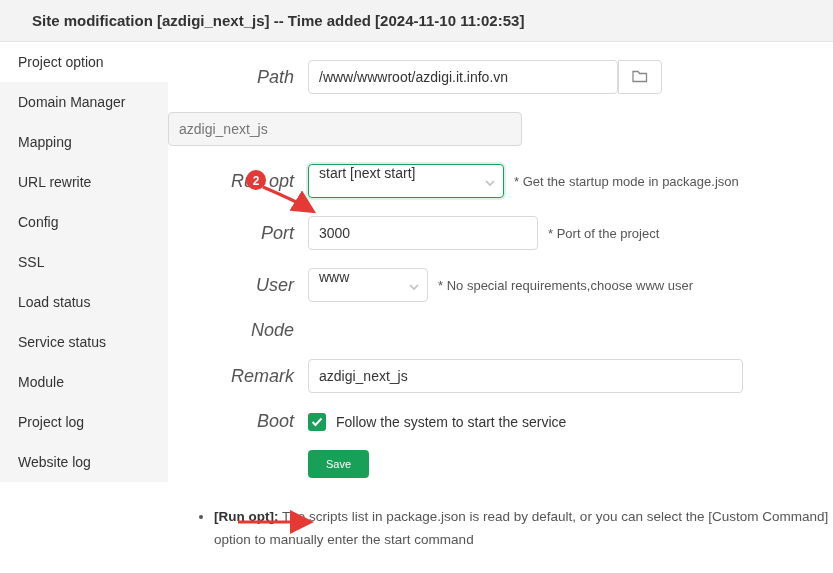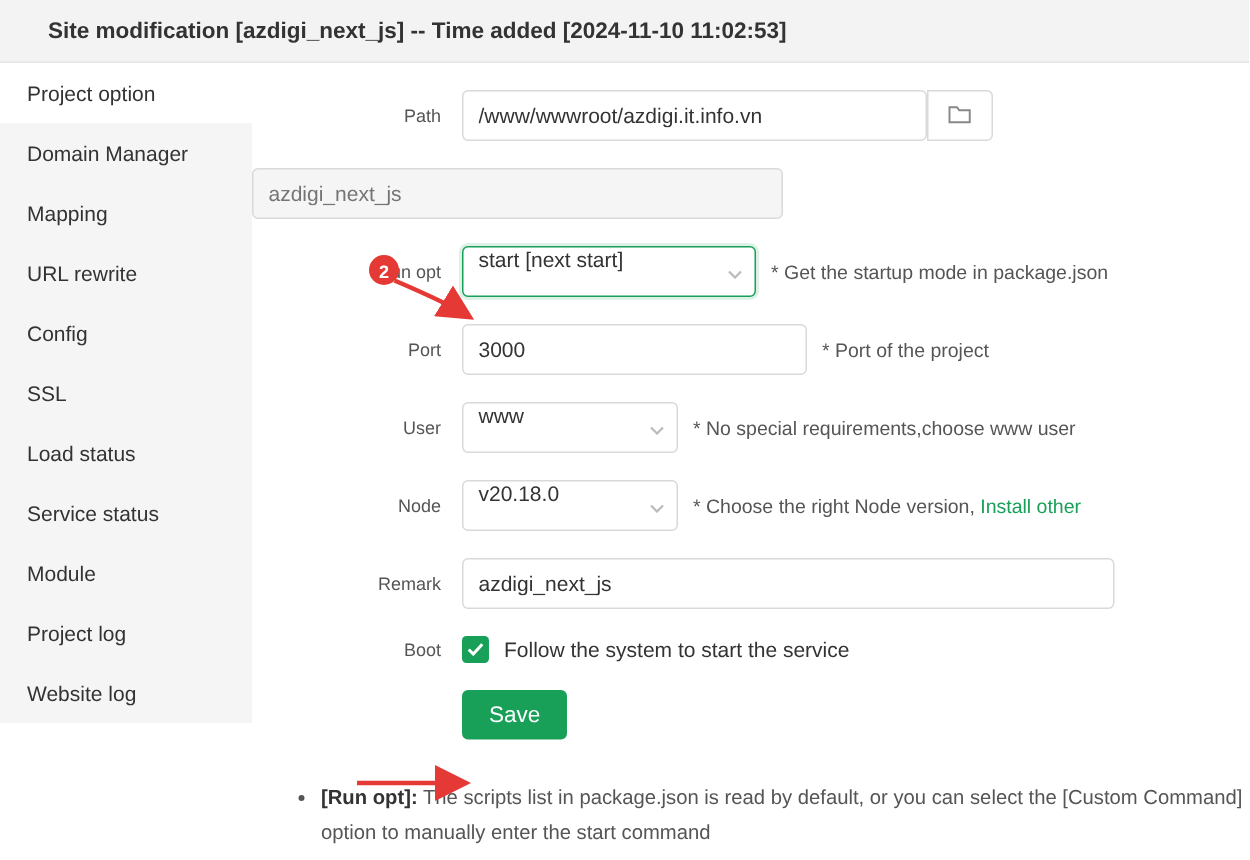--- a/index.html
+++ b/index.html
@@ -5,36 +5,36 @@
   * { box-sizing: border-box; margin: 0; padding: 0; }
   body { font-family: -apple-system, BlinkMacSystemFont, "Segoe UI", Arial, sans-serif; font-size: 14px; color: #333; background: #fff; width: 833px; }
   .header { background: #f3f3f3; padding: 12px 32px; font-weight: 600; font-size: 15px; color: #333; border-bottom: 1px solid #e5e5e5; }
   .layout { display: flex; }
   .sidebar { width: 168px; min-width: 168px; background: #fff; }
   .sidebar-item { padding: 12px 18px; cursor: pointer; color: #333; font-size: 14px; }
   .sidebar-item.active { background: #fff; font-weight: 500; }
   .sidebar-item:not(.active) { background: #f5f5f5; }
   .content { flex: 1; padding: 18px 0 20px 0; position: relative; }
   .form-row { display: flex; align-items: center; margin-bottom: 18px; }
-  .form-label { width: 140px; min-width: 140px; text-align: right; padding-right: 14px; color: #555; font-size: 12px; }
+  .form-label { width: 140px; min-width: 140px; text-align: right; padding-right: 14px; color: #555; font-size: 18px; font-style: italic; }
   .input-wrap { display: flex; align-items: center; gap: 10px; }
   input[type="text"].txt { height: 34px; padding: 0 10px; border: 1px solid #d9d9d9; border-radius: 4px; font-size: 14px; color: #333; background: #fff; }
   input[type="text"].txt:disabled { background: #f5f5f5; color: #aaa; }
   .path-group { display: flex; }
   .path-group input { width: 310px; border-radius: 4px 0 0 4px; border-right: none; }
   .path-btn { width: 44px; height: 34px; border: 1px solid #d9d9d9; border-left: 1px solid #d9d9d9; border-radius: 0 4px 4px 0; background: #fff; display: flex; align-items: center; justify-content: center; cursor: pointer; }
   .select { height: 34px; padding: 0 28px 17px 10px; border: 1px solid #d9d9d9; border-radius: 4px; font-size: 14px; background: #fff; position: relative; display: inline-flex; align-items: center; cursor: pointer; }
   .select.highlight { border: 1px solid #18a058; box-shadow: 0 0 0 2px rgba(24,160,88,0.15); }
   .select .chev { position: absolute; right: 8px; top: 50%; transform: translateY(-50%); color: #bbb; }
   .hint { font-size: 13px; color: #555; }
   .hint a { color: #18a058; text-decoration: none; }
   .checkbox-wrap { display: flex; align-items: center; }
   .cbx { width: 18px; height: 18px; background: #18a058; border-radius: 3px; display: flex; align-items: center; justify-content: center; cursor: pointer; }
   .cbx svg { stroke: #fff; }
-  .save-btn { background: #18a058; color: #fff; border: none; border-radius: 4px; padding: 8px 18px; font-size: 15px; cursor: pointer; font-weight: 500; }
+  .save-btn { background: #18a058; color: #fff; border: none; border-radius: 4px; padding: 8px 18px; font-size: 11px; cursor: pointer; font-weight: 500; }
   .notes { margin: 28px 0 0 28px; font-size: 13.5px; color: #555; }
   .notes ul { list-style: disc; padding-left: 18px; }
   .notes li { line-height: 1.7; }
   .notes b { font-weight: 600; color: #333; }
   
   .overlay { position: absolute; top: 0; left: 0; pointer-events: none; }
 </style>
 </head>
 <body>
 
@@ -98,47 +98,34 @@
       <div class="form-label">Port</div>
       <div class="input-wrap">
         <input type="text" class="txt" style="width: 230px;" value="3000">
         <span class="hint">* Port of the project</span>
       </div>
     </div>
 
     <div class="form-row">
       <div class="form-label">User</div>
       <div class="input-wrap">
-        <div class="select" style="width:144px">
+        <div class="select" style="width:120px">
           <span>www</span>
           <span class="chev">
             <svg width="10" height="6" viewBox="0 0 10 6" fill="none" stroke="#bbb" stroke-width="1.5">
                 <path d="M1 1 L5 5 L9 1"></path>
               </svg>
           </span>
         </div>
         <span class="hint">* No special requirements,choose www user</span>
       </div>
     </div>
 
     <div class="form-row">
       <div class="form-label">Node</div>
-      <div class="input-wrap">
-        <div class="select" style="width:144px">
-          <span>v20.18.0</span>
-          <span class="chev">
-            <svg width="10" height="6" viewBox="0 0 10 6" fill="none" stroke="#bbb" stroke-width="1.5">
-                <path d="M1 1 L5 5 L9 1"></path>
-              </svg>
-          </span>
-        </div>
-        <span class="hint">
-          <span>* Choose the right Node version, </span><a href="#">Install other</a>
-        </span>
-      </div>
     </div>
 
     <div class="form-row">
       <div class="form-label">Remark</div>
       <div class="input-wrap">
         <input type="text" class="txt" style="width: 435px;" value="azdigi_next_js">
       </div>
     </div>
 
     <div class="form-row">

